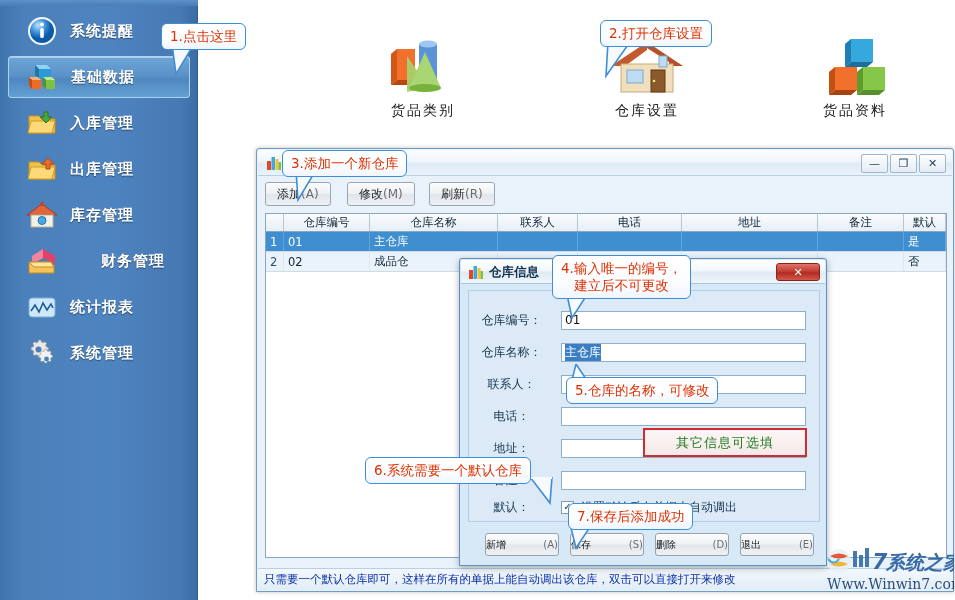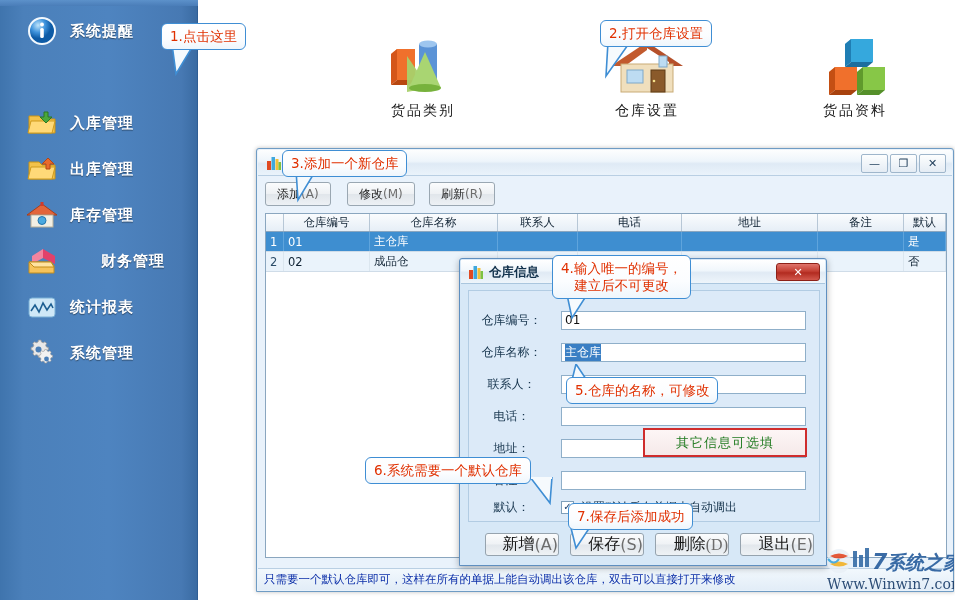--- a/index.html
+++ b/index.html
@@ -167,21 +167,21 @@
   .chkbox {
     width:13px; height:13px; background:#fff; border:1px solid #7e9fba;
     display:flex; align-items:center; justify-content:center;
     font-size:10px; color:#1b3f6b; line-height:1;
   }
   .chktext { margin-left:7px; font-size:12px; color:#16344d; }
   .dlgbtn {
     position:absolute; bottom:9px; height:23px; width:74px;
     border:1px solid #96a3ae; border-radius:3px;
     background: linear-gradient(to bottom,#fbfcfd 0%, #eff2f5 48%, #e2e7ec 52%, #eef2f5 100%);
-    font-size:16px; color:#161616; display:flex; align-items:center; justify-content:flex-end;
+    font-size:10px; color:#161616; display:flex; align-items:center; justify-content:space-between;
     cursor:pointer;
     font-family: "DejaVu Sans", "Liberation Sans", sans-serif;
   }
   .dlgbtn .mn { color:#6d6d6d; }
 
   
   #opt-note {
     position:absolute; left:643px; top:428px; width:164px; height:29px;
     background: linear-gradient(to bottom,#fdf6f6,#f5e9e9);
     border:2px solid #cf2d2d;
@@ -224,20 +224,36 @@
               </radialGradient>
             </defs>
           <circle cx="15" cy="15" r="13" fill="url(#gi1)" stroke="#f2f8fd" stroke-width="2"></circle>
           <circle cx="15" cy="8.5" r="1.9" fill="#fff"></circle>
           <rect x="13.2" y="12" width="3.6" height="10" rx="1.6" fill="#fff"></rect>
         </svg>
       </span>
       <span class="nav-label">系统提醒</span>
     </div>
 
+    <div class="nav-item selected" style="top:56px;">
+      <span class="nav-ico">
+        <svg width="32" height="30" viewBox="0 0 32 30">
+          <polygon points="8,3 20,3 24,7 12,7" fill="#8ed3f2"></polygon>
+          <polygon points="12,7 24,7 24,17 12,17" fill="#2c9ad6"></polygon>
+          <polygon points="8,3 12,7 12,17 8,13" fill="#1d78ad"></polygon>
+          <polygon points="2,15 11,15 14,18 5,18" fill="#ffb07a"></polygon>
+          <polygon points="5,18 14,18 14,27 5,27" fill="#ef6a23"></polygon>
+          <polygon points="2,15 5,18 5,27 2,24" fill="#c44f13"></polygon>
+          <polygon points="16,15 25,15 28,18 19,18" fill="#bde58a"></polygon>
+          <polygon points="19,18 28,18 28,27 19,27" fill="#7dc242"></polygon>
+          <polygon points="16,15 19,18 19,27 16,24" fill="#55922a"></polygon>
+        </svg>
+      </span>
+      <span class="nav-label">基础数据</span>
+    </div>
 
     <div class="nav-item" style="top:148px;">
       <span class="nav-ico">
         <svg width="32" height="30" viewBox="0 0 32 30">
           <path d="M3 8 h10 l3 3 h13 v14 H3 Z" fill="#f3c24a" stroke="#c89217" stroke-width="1"></path>
           <path d="M5 13 h24 l-3 12 H2 Z" fill="#ffd978" stroke="#cf9b1d" stroke-width="1"></path>
           <path d="M20 15 l0 -5 h-4 l6 -6 l6 6 h-4 l0 5 Z" fill="#e86a2d" stroke="#b34616" stroke-width="1"></path>
         </svg>
       </span>
       <span class="nav-label">出库管理</span>
@@ -489,21 +505,21 @@
     </div>
 
     <div class="dlgbtn" style="left:25px;">
       <span>新增</span>
         <span class="mn">(A)</span>
     </div>
     <div class="dlgbtn" style="left:110px;">
       <span>保存</span>
         <span class="mn">(S)</span>
     </div>
-    <div class="dlgbtn" style="left:195px;font-family:Liberation Serif, serif;">
+    <div class="dlgbtn" style="left:195px;">
       <span>删除</span>
         <span class="mn">(D)</span>
     </div>
     <div class="dlgbtn" style="left:280px;">
       <span>退出</span>
         <span class="mn">(E)</span>
     </div>
   </div>
 
   <div id="opt-note">其它信息可选填</div>

